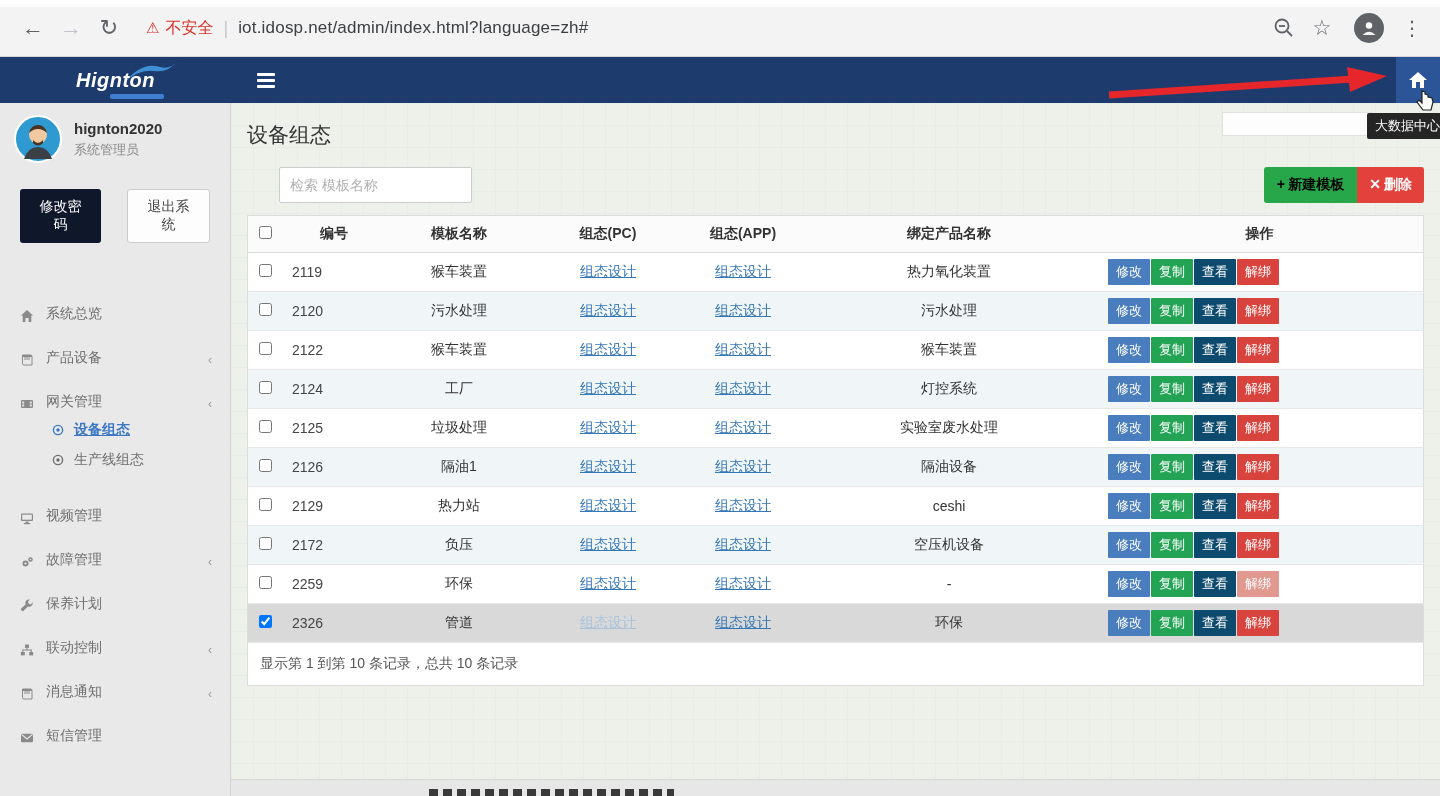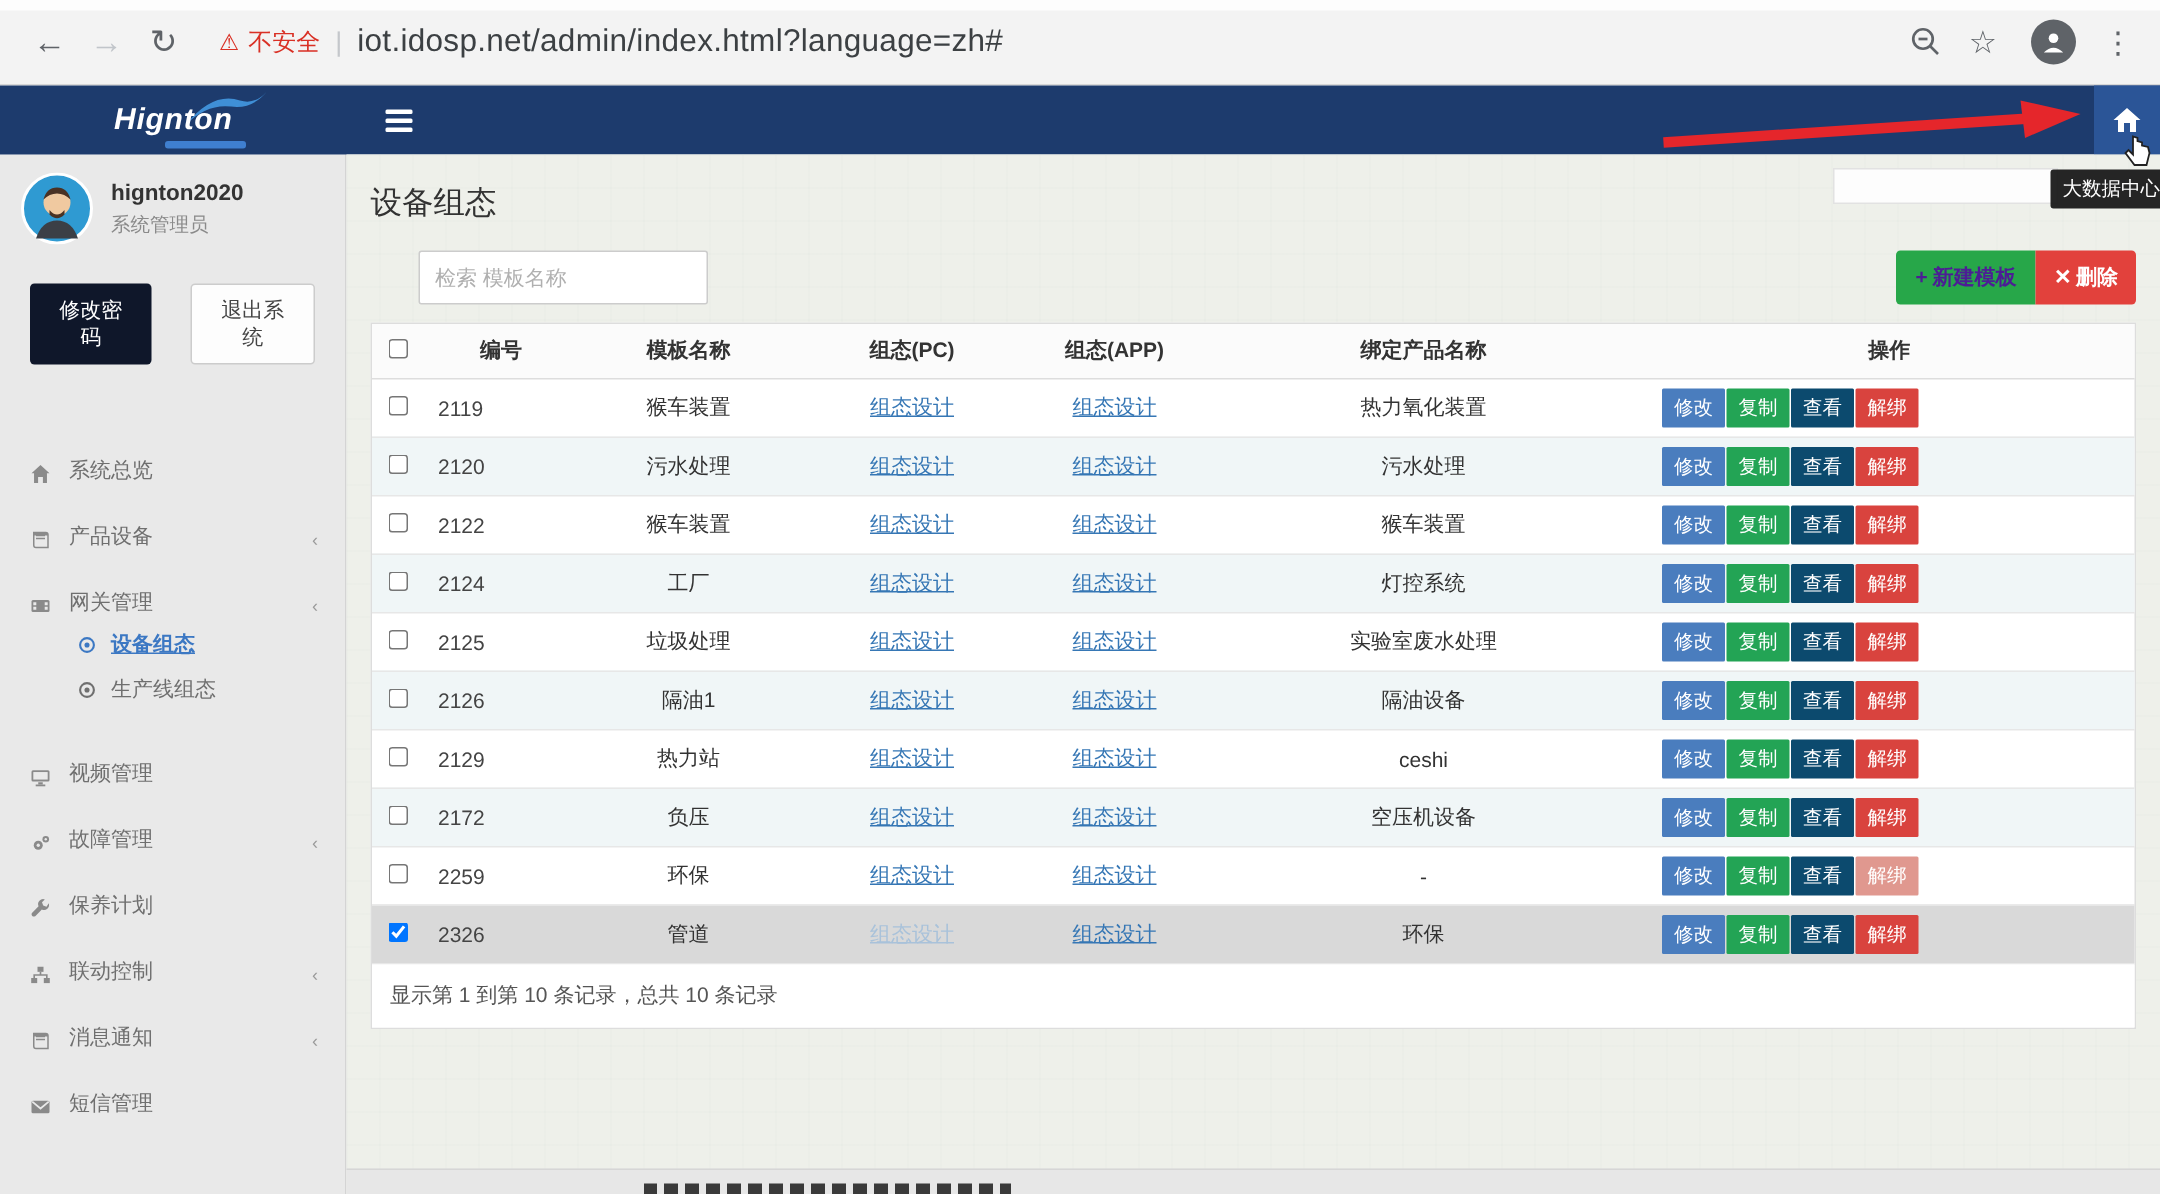--- a/index.html
+++ b/index.html
@@ -8,21 +8,21 @@
 
   
   .browser { height:57px; background:#f3f3f3; border-bottom:1px solid #d7d7d7;
     display:flex; align-items:center; padding:0 14px; position:relative; }
   .browser::before { content:""; position:absolute; top:0; left:0; right:0; height:7px; background:#fdfdfd; }
   .nav-ico { font-size:22px; color:#5f6368; width:38px; text-align:center; cursor:pointer; }
   .nav-ico.dim { color:#c1c5ca; }
   .sec-badge { display:flex; align-items:center; gap:6px; margin-left:18px; color:#d93025; font-size:16px; }
   .sec-badge .tri { font-size:15px; }
   .url-sep { color:#c4c7cb; margin:0 10px; font-size:18px; }
-  .url-text { color:#3c4043; font-size:21px; letter-spacing:.2px;text-align:right; }
+  .url-text { color:#3c4043; font-size:17px; letter-spacing:.2px;text-align:right; }
   .browser .spacer { flex:1; }
   .b-right { display:flex; align-items:center; gap:8px; }
   .star { font-size:21px; color:#5f6368; width:36px; text-align:center; }
   .profile-circle { width:30px; height:30px; border-radius:50%; background:#5f6368; display:flex; align-items:center; justify-content:center; margin:0 6px; }
   .dots { font-size:20px; color:#5f6368; width:28px; text-align:center; letter-spacing:0; }
 
   
   .topbar { height:46px; background:#1d3b6d; display:flex; position:relative;gap:12px; }
   .brand-zone { width:231px; height:46px; display:flex; align-items:center; justify-content:center; position:relative; }
   .brand-text { color:#fff; font-weight:bold; font-style:italic; font-size:20px; letter-spacing:.5px; position:relative; }
@@ -65,21 +65,21 @@
     background-image:linear-gradient(rgba(210,220,212,.18) 1px,transparent 1px),
       linear-gradient(90deg,rgba(210,220,212,.18) 1px,transparent 1px);
     background-size:22px 22px; }
   .page-title { font-size:21px; color:#333; margin:4px 0 18px 0; font-weight:normal; }
   .ghost-box { position:absolute; right:68px; top:9px; width:150px; height:24px; background:#fdfdfd; border:1px solid #e2e2e2; }
   .toolbar { display:flex; align-items:flex-end; margin-bottom:12px;padding-left:32px; }
   .search-input { width:193px; height:36px; border:1px solid #ccc; background:#fff; padding:0 10px;
     font-size:14px; color:#333; border-radius:2px; }
   .search-input::placeholder { color:#b0b0b0; }
   .toolbar .spacer { flex:1; }
-  .btn-green { background:#27a749; color:#4c1d95; border:none; font-size:14px; padding:9px 13px; border-radius:3px 0 0 3px; cursor:pointer; font-weight:bold;font-family:Liberation Mono, monospace; }
+  .btn-green { background:#27a749; color:#000000; border:none; font-size:14px; padding:9px 13px; border-radius:3px 0 0 3px; cursor:pointer; font-weight:bold;font-family:Liberation Mono, monospace; }
   .btn-red { background:#e2413c; color:#fff; border:none; font-size:14px; padding:9px 12px; border-radius:0 3px 3px 0; cursor:pointer; font-weight:bold; }
   .btn-green .bi, .btn-red .bi { margin-right:3px; font-weight:bold; }
 
   .panel { background:#fff; border:1px solid #ddd; }
   table { border-collapse:collapse; width:100%; font-size:14px; color:#333; }
   thead th { height:36px; font-weight:bold; background:#fbfbfb; border-bottom:1px solid #ddd; text-align:center; }
   tbody td { height:39px; text-align:center; border-bottom:1px solid #e7e7e7; }
   tbody tr:nth-child(even) { background:#f0f6f7; }
   tbody tr.selected { background:#d9d9d9; }
   td.cell-id { text-align:left; padding-left:10px; color:#444; }

